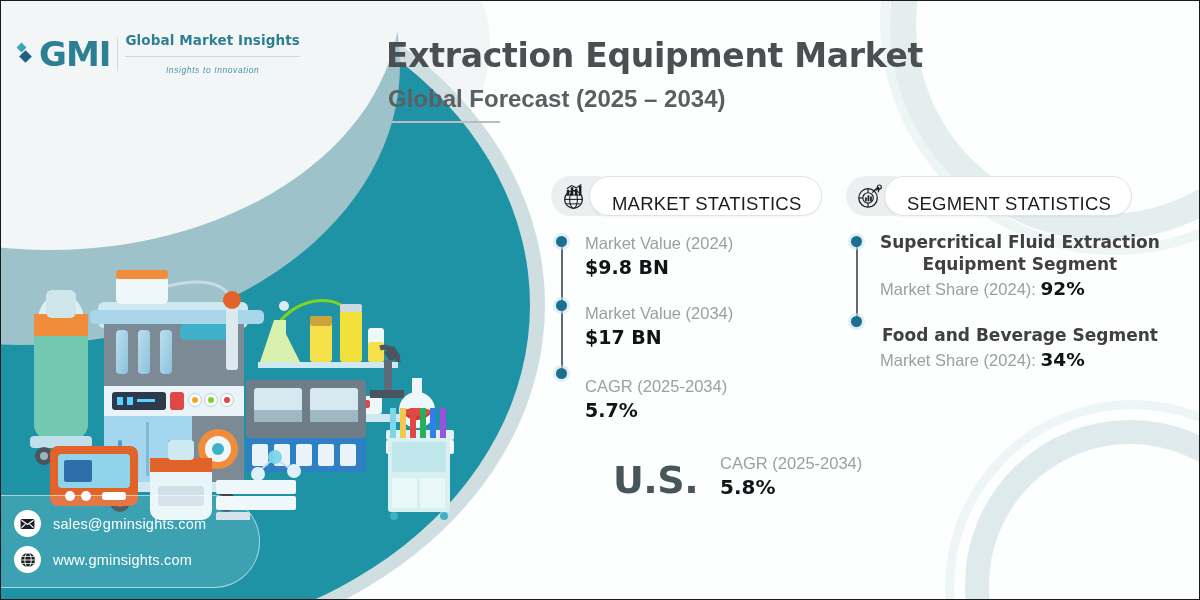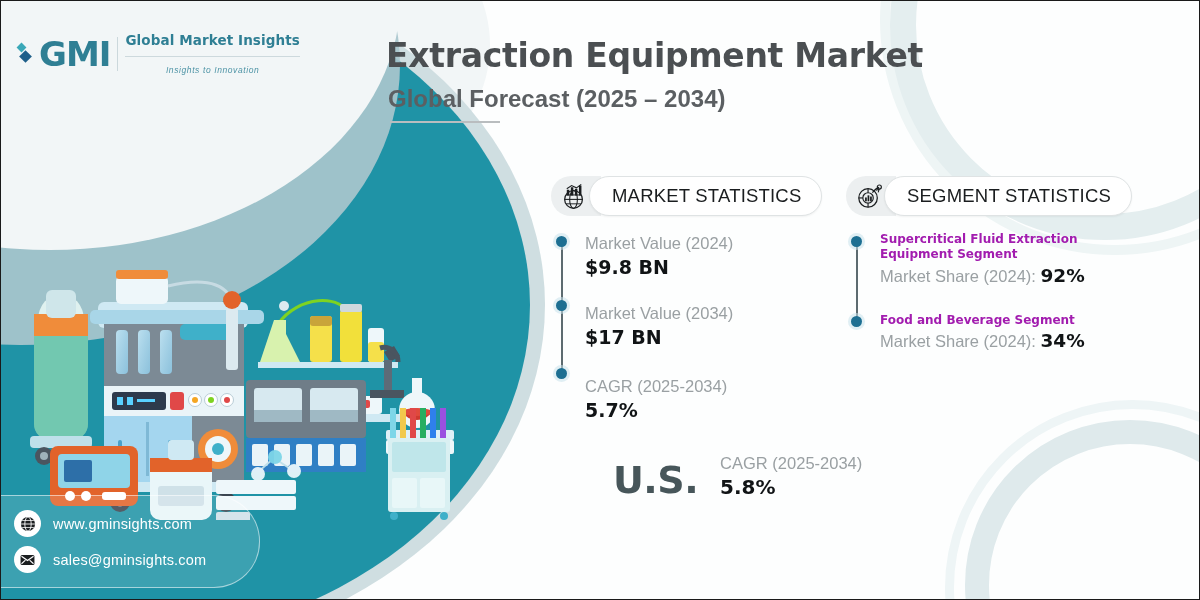--- a/index.html
+++ b/index.html
@@ -138,21 +138,21 @@
     background: #eceff0;
     border-radius: 20px 0 0 20px;
     display: flex; align-items: center; justify-content: center;
     padding-right: 4px;
   }
   .badge-pill {
     height: 40px; margin-left: -12px;
     background: #ffffff;
     border: 1.4px solid #dfe3e4;
     border-radius: 20px;
-    display: flex; align-items: center;
+    display: flex; align-items: flex-end;
     padding: 0 20px 0 22px;
     box-shadow: 0 1px 2px rgba(0,0,0,.05);
   }
   .badge-pill span {
     font-size: 18.5px; color: #1a1d1f; letter-spacing: .2px;
     white-space: nowrap;
   }
 
   .rows { position: relative; margin-top: 16px; padding-left: 34px; }
   .rail {
@@ -168,22 +168,23 @@
   .row { margin-bottom: 16px; }
   .row .lab {
     font-size: 16.5px; color: #9aa0a3; line-height: 1.35; white-space: nowrap;
   }
   .row .val {
     font-size: 19px; font-weight: 700; color: #111416;
     line-height: 1.35; margin-top: 1px;
     font-family: "DejaVu Sans", sans-serif;
   }
   .row .hdr {
-    font-size: 12px; font-weight: 700; color: #a21caf; line-height: 1.28;
+    font-size: 17px; font-weight: 700; color: #404040; line-height: 1.28;
     font-family: "DejaVu Sans", sans-serif;
+    text-align: center;
   }
   .row .share { font-size: 16.5px; color: #9aa0a3; line-height: 1.4; }
   .row .share b { color: #111416; font-size: 18.5px; font-family: "DejaVu Sans", sans-serif; }
 
   
   #market-block { left: 551px; top: 176px; }
   #market-block .rail { top: 8px; height: 136px; }
   #segment-block { left: 846px; top: 176px; }
   #segment-block .rail { top: 8px; height: 84px; }
   #country-block { left: 551px; top: 440px; }
@@ -512,36 +513,36 @@
       <div class="country-cagr">
         <div class="lab">CAGR (2025-2034)</div>
         <div class="val">5.8%</div>
       </div>
     </div>
   </div>
 
   <div class="contact">
     <div class="contact-row">
       <div class="c-ico">
+        <svg width="15" height="12" viewBox="0 0 16 12">
+          <rect x="0.6" y="0.6" width="14.8" height="10.8" rx="1.6" fill="#1b1e20"></rect>
+          <path d="M1.6 2 L8 6.6 L14.4 2" fill="none" stroke="#ffffff" stroke-width="1.3"></path>
+          <path d="M1.6 10 L5.8 6.1 M14.4 10 L10.2 6.1" stroke="#ffffff" stroke-width="1.1"></path>
+        </svg>
+      </div>
+      <span>sales@gminsights.com</span>
+    </div>
+    <div class="contact-row">
+      <div class="c-ico">
         <svg width="16" height="16" viewBox="0 0 18 18">
           <circle cx="9" cy="9" r="8" fill="#1b1e20"></circle>
           <ellipse cx="9" cy="9" rx="3.6" ry="8" fill="none" stroke="#fff" stroke-width="1"></ellipse>
           <line x1="1" y1="9" x2="17" y2="9" stroke="#fff" stroke-width="1"></line>
           <line x1="2.4" y1="5" x2="15.6" y2="5" stroke="#fff" stroke-width=".9"></line>
           <line x1="2.4" y1="13" x2="15.6" y2="13" stroke="#fff" stroke-width=".9"></line>
         </svg>
       </div>
       <span>www.gminsights.com</span>
     </div>
-    <div class="contact-row">
-      <div class="c-ico">
-        <svg width="15" height="12" viewBox="0 0 16 12">
-          <rect x="0.6" y="0.6" width="14.8" height="10.8" rx="1.6" fill="#1b1e20"></rect>
-          <path d="M1.6 2 L8 6.6 L14.4 2" fill="none" stroke="#ffffff" stroke-width="1.3"></path>
-          <path d="M1.6 10 L5.8 6.1 M14.4 10 L10.2 6.1" stroke="#ffffff" stroke-width="1.1"></path>
-        </svg>
-      </div>
-      <span>sales@gminsights.com</span>
-    </div>
   </div>
 
   <div class="frame-border"></div>
 </div>
 
 </body></html>

